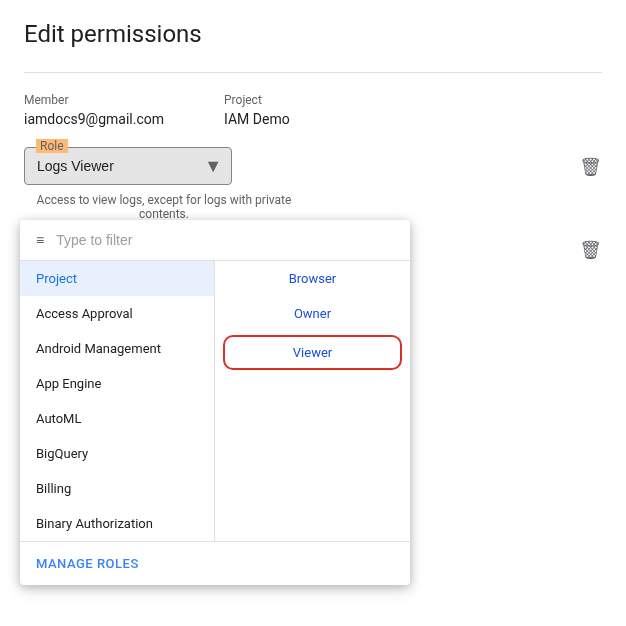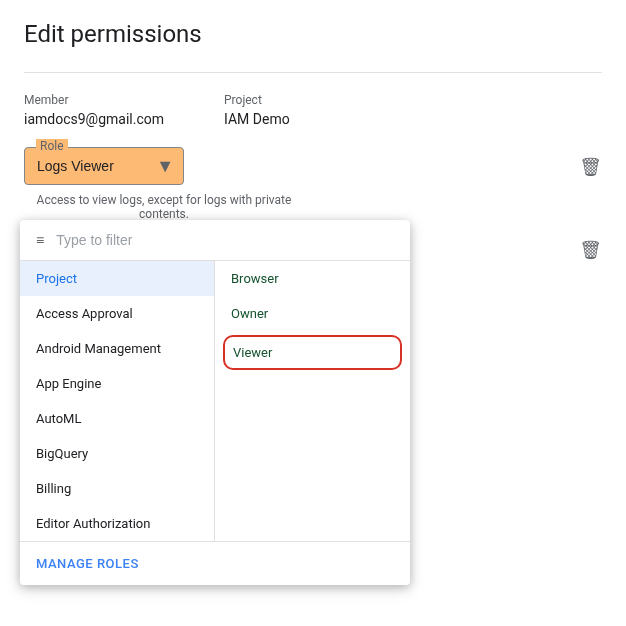--- a/index.html
+++ b/index.html
@@ -78,22 +78,22 @@
       z-index: 1;
     }
 
     .role-select {
       border: 1px solid #80868b;
       border-radius: 4px;
       padding: 10px 36px 10px 12px;
       font-size: 14px;
       color: #202124;
       appearance: none;
-      background: #fdba74;
-      width: 160px;
+      background: #e5e5e5;
+      width: 208px;
       cursor: pointer;
       outline: none;
     }
 
     .role-dropdown-arrow {
       position: absolute;
       right: 10px;
       top: 50%;
       transform: translateY(-50%);
       pointer-events: none;
@@ -217,22 +217,23 @@
     }
 
     .category-item.selected {
       color: #1a73e8;
       background: #e8f0fe;
     }
 
     .role-item {
       padding: 10px 16px;
       font-size: 13px;
-      color: #14532d;
-      cursor: pointer;
+      color: #1d4ed8;
+      cursor: pointer;
+      text-align: center;
     }
 
     .role-item.highlighted {
       border: 2px solid #d93025;
       border-radius: 10px;
       margin: 4px 8px;
       padding: 8px 8px;
     }
 
     .manage-roles-link {
@@ -310,21 +311,21 @@
     <div class="dropdown-columns">
 
       <div class="left-column">
         <div class="category-item selected">Project</div>
         <div class="category-item">Access Approval</div>
         <div class="category-item">Android Management</div>
         <div class="category-item">App Engine</div>
         <div class="category-item">AutoML</div>
         <div class="category-item">BigQuery</div>
         <div class="category-item">Billing</div>
-        <div class="category-item">Editor Authorization</div>
+        <div class="category-item">Binary Authorization</div>
       </div>
 
       <div class="right-column">
         <div class="role-item">Browser</div>
         <div class="role-item">Owner</div>
         <div class="role-item highlighted">Viewer</div>
       </div>
 
     </div>
 

